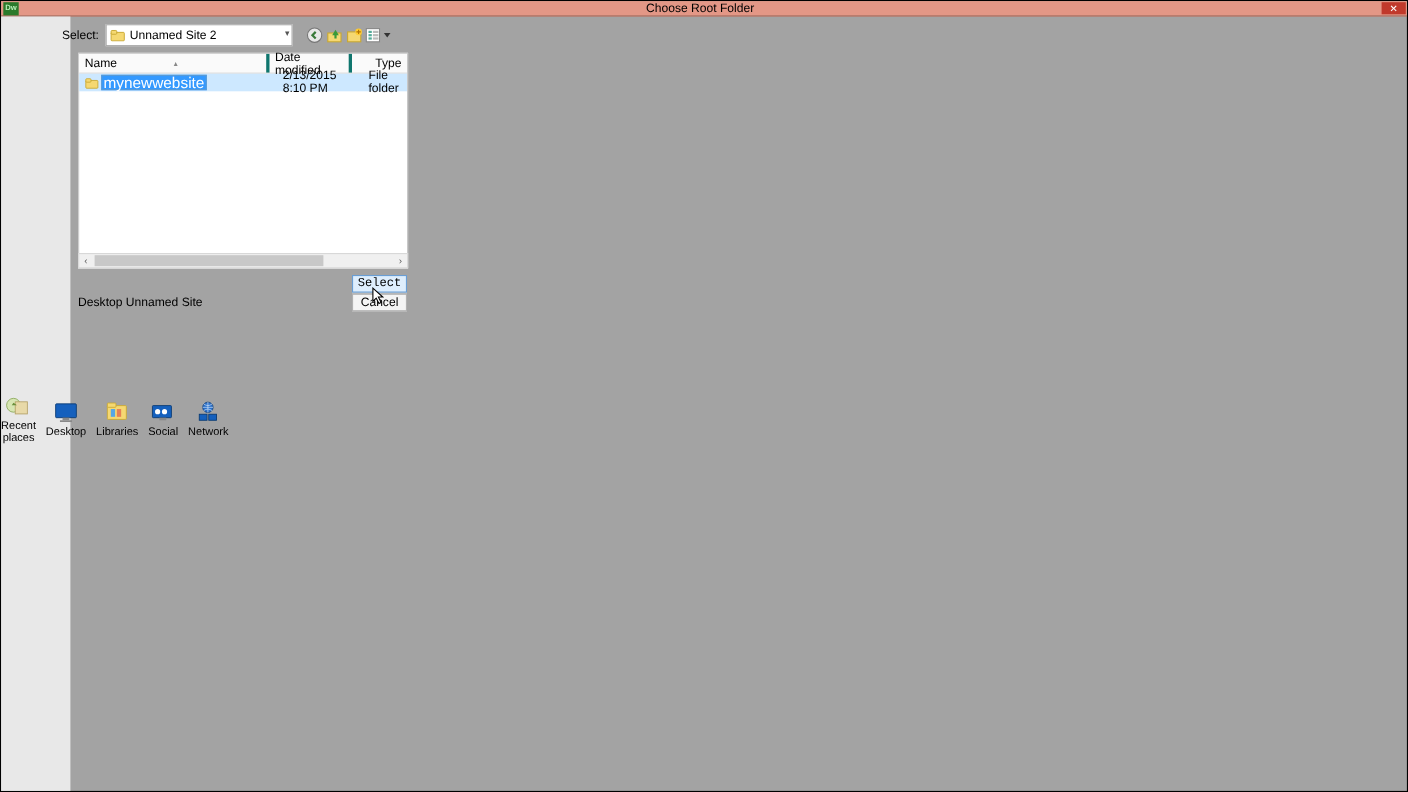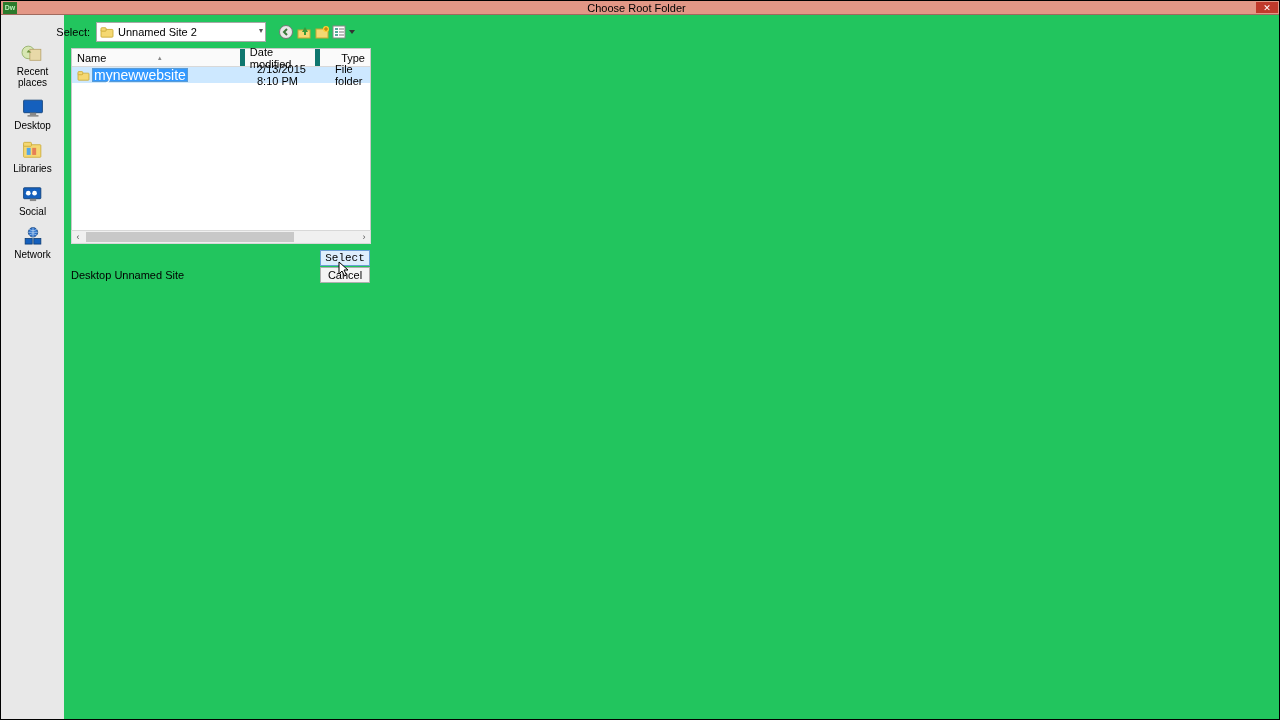--- a/index.html
+++ b/index.html
@@ -1,18 +1,18 @@
 <!DOCTYPE html>
 <html><head>
 <meta charset="utf-8">
 <style>
 * { box-sizing: border-box; margin: 0; padding: 0; font-family: "Segoe UI", Tahoma, sans-serif; }
 html, body { width: 1280px; height: 720px; overflow: hidden; background: #000; }
 .outer {
-  width: 1280px; height: 720px; border: 1px solid #000; background: #22c55e;
+  width: 1280px; height: 720px; border: 1px solid #000; background: #a3a3a3;
   position: relative;
 }
 .titlebar {
   height: 14px; background: #e39786; display: flex; align-items: center;
   border-bottom: 1px solid #a06a5e;
 }
 .title-icon {
   width: 14px; height: 12px; background: #2b7a2b; margin-left: 2px;
   display:flex;align-items:center;justify-content:center;
 }
@@ -23,21 +23,21 @@
 .close-btn {
   width: 22px; height: 11px; background: #c0392b; color: #fff; font-size: 9px;
   display: flex; align-items: center; justify-content: center; cursor: pointer;
   margin-right:1px;
 }
 .workarea {
   display: flex; height: calc(100% - 14px); width: 100%;
 }
 .sidebar {
   width: 63px; background: #e8e8e8; padding-top: 28px;
-  display: flex; flex-direction: column; align-items: center; gap: 9px;
+  display: flex; align-items: center; gap: 9px;
 }
 .side-item {
   display: flex; flex-direction: column; align-items: center; cursor: pointer;
   width: 56px;
 }
 .side-item .icon { width: 26px; height: 22px; display:flex;align-items:center;justify-content:center; }
 .side-item .lbl { font-size: 10px; color: #000; text-align: center; margin-top:1px;}
 .mainpane { flex: 1; position: relative; }
 .toprow {
   position: absolute; left: 0; top: 6px; height: 22px; display: flex; align-items: center;
@@ -53,21 +53,21 @@
 .toolbar-btns { display: flex; align-items: center; gap: 2px; margin-left: 12px; }
 .tbtn { width: 16px; height: 16px; display:flex;align-items:center;justify-content:center; cursor:pointer;}
 .filelist {
   position: absolute; left: 7px; top: 33px; width: 300px; height: 196px;
   border: 1px solid #c8c8c8; background: #fff;
 }
 .fl-header {
   height: 18px; display: flex; border-bottom: 1px solid #d8d8d8; font-size: 11px;
   background: #fafafa;
 }
-.fl-col { padding: 2px 5px; border-right: 5px solid #0f766e; display:flex; align-items:center; }
+.fl-col { padding: 2px 5px; border-right: 3px solid #0f766e; display:flex; align-items:center; }
 .fl-col.name { width: 180px; position:relative;}
 .fl-col.name .sort { position:absolute; left:86px; font-size:7px; color:#888;}
 .fl-col.date { width: 78px; }
 .fl-col.type { flex: 1; border-right:none;margin-left:16px;}
 .fl-row {
   height: 16px; display: flex; background: #cde8ff; font-size: 11px; align-items: center;
 }
 .fl-row .cell { padding: 0 5px; display:flex; align-items:center; height:100%;}
 .fl-row .cell.name { width: 180px; }
 .fl-row .cell.date { width: 78px; }

